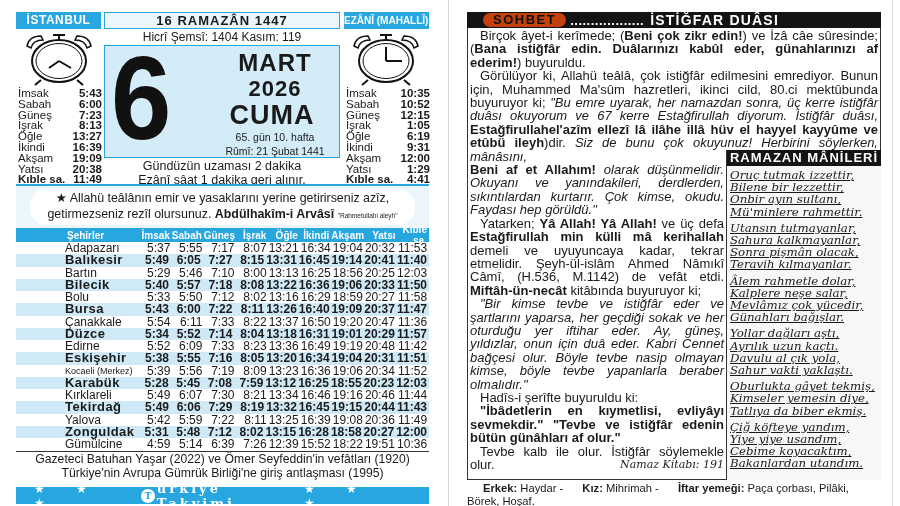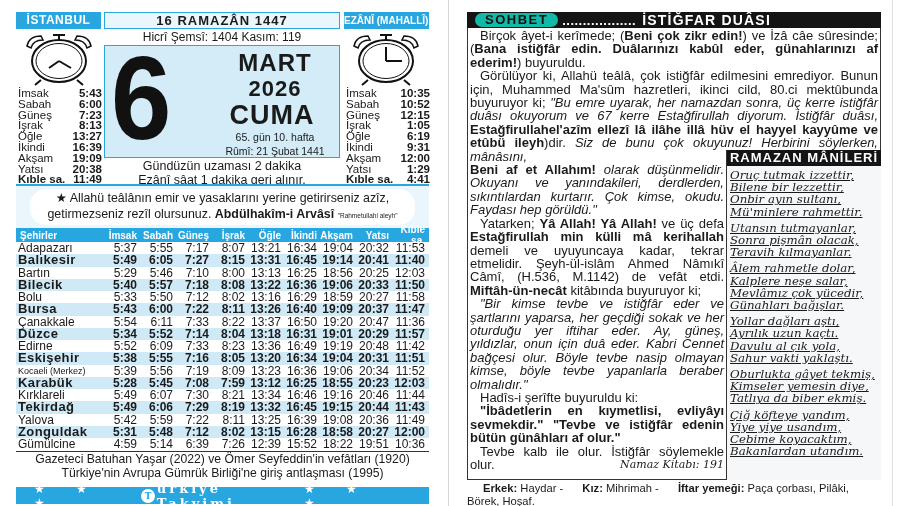--- a/index.html
+++ b/index.html
@@ -46,41 +46,41 @@
   .quote-inner .author { font-weight: bold; }
   .quote-inner .honor { font-size: 6.5px; }
 
   .table-head { position: absolute; left: 0; top: 216px; width: 413px; height: 14px; background: #27a6e0; color: #fff;
     font-weight: bold; font-size: 10px; display: flex; align-items: center; }
   .tbl { position: absolute; left: 0; top: 230px; width: 413px; }
   .tbl .tr { display: flex; height: 12.25px; align-items: center; font-size: 12px; line-height: 12px; }
   .tbl .tr.bold { background: #cfe9f6; font-weight: bold; }
   .tbl .tr.bold .city { font-size: 13px; letter-spacing: 0.4px; }
   .tbl .tr .city.small { font-size: 9px; }
-  .col-city { width: 90px; padding-left: 2px; white-space: nowrap; }
+  .col-city { width: 90px; padding-left: 2px; white-space: nowrap; margin-left: 47px; }
   .col { width: 36px; text-align: right; padding-right: 2px; }
   .col.w1 { width: 33px; }
   .table-head .col-city { padding-left: 4px; }
   .tbl-bottom-rule { position: absolute; left: 0; top: 439px; width: 413px; height: 1px; background: #333; }
 
   .events { position: absolute; left: 0; top: 441px; width: 413px; text-align: center; font-size: 12.2px; line-height: 13.5px; }
   .brand-bar { position: absolute; left: 0; top: 475px; width: 413px; height: 17px; background: #27a6e0; color: #fff;
     display: flex; align-items: center; justify-content: space-between; padding: 0 18px; font-size: 13px; }
   .brand-bar .stars { letter-spacing: 14px; font-size: 12px; }
   .brand-name { font-family: "DejaVu Serif", serif; font-weight: bold; letter-spacing: 3px; font-size: 13px; display: flex; align-items: center; gap: 2px; }
   .brand-logo { width: 14px; height: 14px; border-radius: 50%; background: #fff; color: #27a6e0; font-size: 9px; text-align: center; line-height: 14px; font-weight: bold; letter-spacing: 0; }
 
   .page-sep { position: absolute; left: 448px; top: 0; width: 1px; height: 506px; background: #d6d6d6; }
   .page-sep2 { position: absolute; left: 892px; top: 0; width: 1px; height: 506px; background: #e0e0e0; }
 
   
   .right-page { position: absolute; left: 467px; top: 12px; width: 414px; height: 484px; }
   .sohbet-bar { position: absolute; left: 0; top: 0; width: 414px; height: 16px; background: #141414; color: #fff;
     font-weight: bold; display: flex; align-items: center; }
-  .sohbet-pill { background: #14b8a6; color: #111; border-radius: 9px; height: 14px; margin-left: 8px; padding: 0 10px; font-size: 13px; line-height: 14px; letter-spacing: 1.5px; }
+  .sohbet-pill { background: #c2410c; color: #111; border-radius: 9px; height: 14px; margin-left: 16px; padding: 0 10px; font-size: 13px; line-height: 14px; letter-spacing: 1.5px; }
   .sohbet-dots { font-size: 13px; margin-left: 4px; letter-spacing: 0.5px; }
   .sohbet-title { font-size: 14px; margin-left: 6px; letter-spacing: 1.2px; }
 
   .article-frame { position: absolute; left: 0; top: 16px; width: 414px; height: 452px; border: 1.5px solid #333; border-top: none; }
   .article { position: absolute; left: 3px; top: 17px; width: 408px; font-size: 13px; line-height: 13.4px; text-align: justify; }
   .article p { text-indent: 10px; }
   .article .b { font-weight: bold; }
   .article .i { font-style: italic; }
   .narrow { width: 254px; }
 
@@ -509,20 +509,21 @@
     <div class="manileri-title">RAMAZAN MÂNİLERİ</div>
     <div id="stanzas">
         <div class="stanza">
           <div>Oruç tutmak izzettir,</div>
           <div>Bilene bir lezzettir,</div>
           <div>Onbir ayın sultanı,</div>
           <div>Mü'minlere rahmettir.</div>
         </div>
         <div class="stanza">
           <div>Utansın tutmayanlar,</div>
+          <div>Sahura kalkmayanlar,</div>
           <div>Sonra pişmân olacak,</div>
           <div>Teravih kılmayanlar.</div>
         </div>
         <div class="stanza">
           <div>Âlem rahmetle dolar,</div>
           <div>Kalplere neşe salar,</div>
           <div>Mevlâmız çok yücedir,</div>
           <div>Günahları bağışlar.</div>
         </div>
         <div class="stanza">

